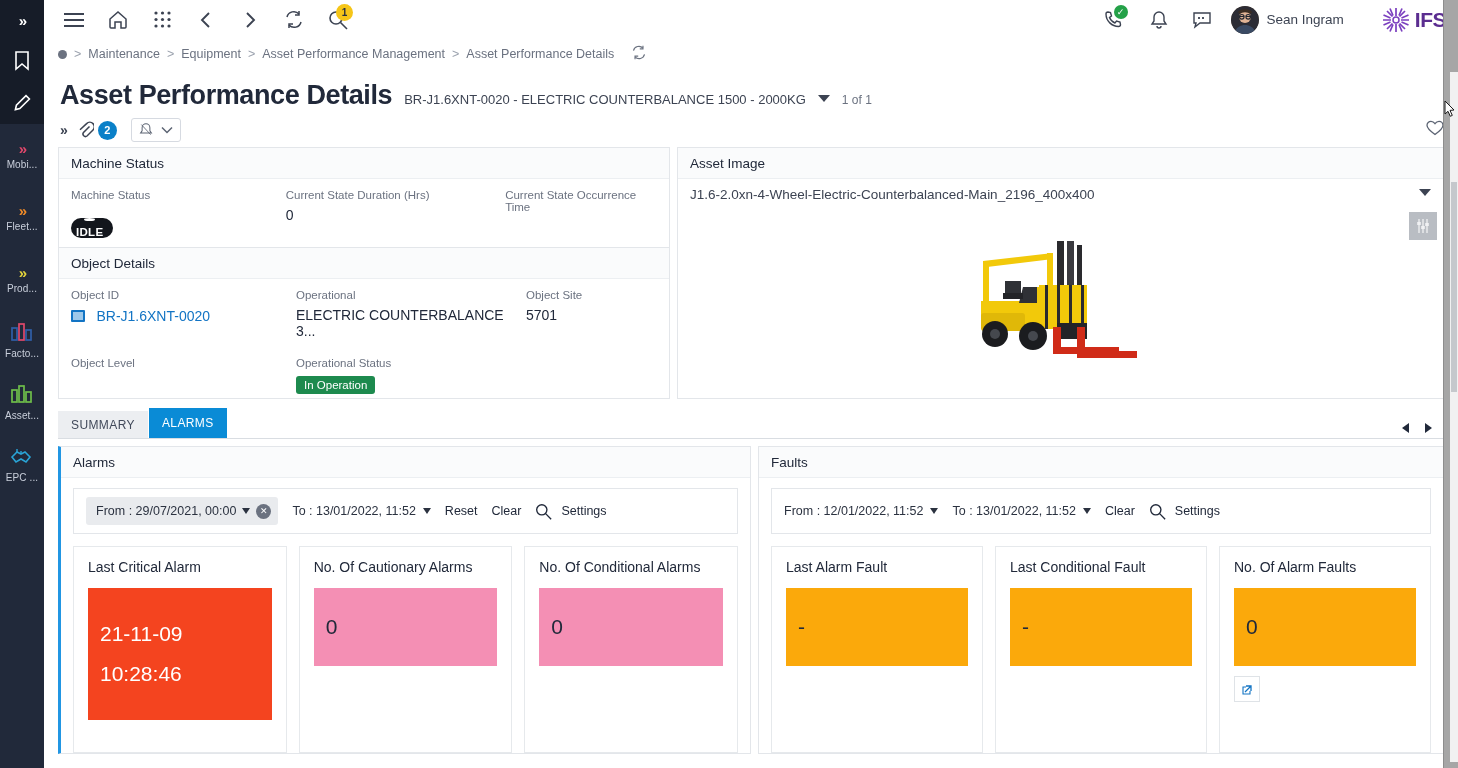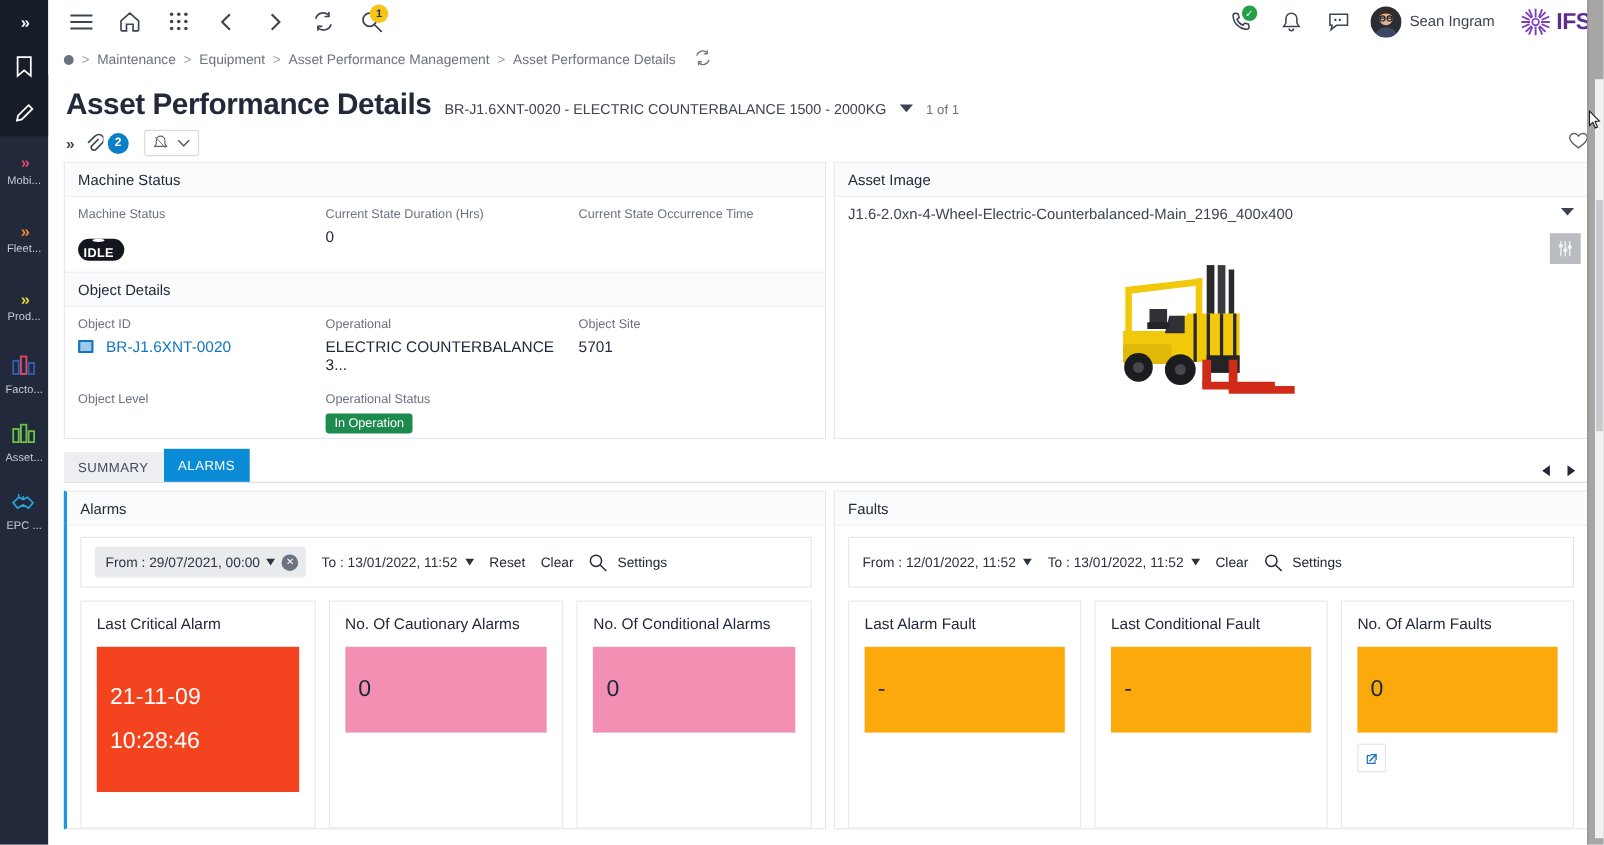--- a/index.html
+++ b/index.html
@@ -80,21 +80,21 @@
     position: absolute; top: 5px; right: 9px;
     width: 14px; height: 14px; border-radius: 50%;
     background: #24a148; color: #fff;
     font-size: 9px; line-height: 14px; text-align: center;
   }
   .avatar {
     width: 28px; height: 28px; border-radius: 50%;
     background: #6a5c4f; overflow: hidden;
     margin: 0 8px 0 6px; flex: none; position: relative;
   }
-  .uname { font-size: 13.5px; color: #3c4352; margin-right: 18px; white-space: nowrap; }
+  .uname { font-size: 13.5px; color: #3c4352; margin-right: 33px; white-space: nowrap; }
   .ifs-logo { display: flex; align-items: center; gap: 4px; margin-left: 4px; }
   .ifs-text { font-size: 21px; font-weight: bold; color: #5b2d90; letter-spacing: -.5px; }
 
   
   .crumbbar {
     height: 28px; flex: none;
     display: flex; align-items: center;
     padding-left: 14px; gap: 7px;
     background: #ffffff; font-size: 12.5px; color: #6b7280;
   }
@@ -449,21 +449,21 @@
       <svg width="18" height="16" viewBox="0 0 18 16">
           <path d="M9 14.5C4 11 1 8.5 1 5.3 1 3 2.8 1.3 5 1.3c1.5 0 3 .9 4 2.3 1-1.4 2.5-2.3 4-2.3 2.2 0 4 1.7 4 4 0 3.2-3 5.7-8 9.2z" fill="none" stroke="#5c6473" stroke-width="1.3"></path>
         </svg>
     </span>
   </div>
 
   <div class="content">
 
     <div class="toprow">
 
-      <div style="width:693px;display:flex;flex-direction:column;gap:0;">
+      <div style="width:612px;display:flex;flex-direction:column;gap:0;">
 
         <div class="card" style="height:104px">
           <div class="card-hd">Machine Status</div>
           <div class="fields">
             <div class="fcol" style="width:225px">
               <span class="flabel">Machine Status</span>
               <span>
                 <span class="pill-idle">
                   <span class="dot"></span>
                   <span>IDLE</span>

